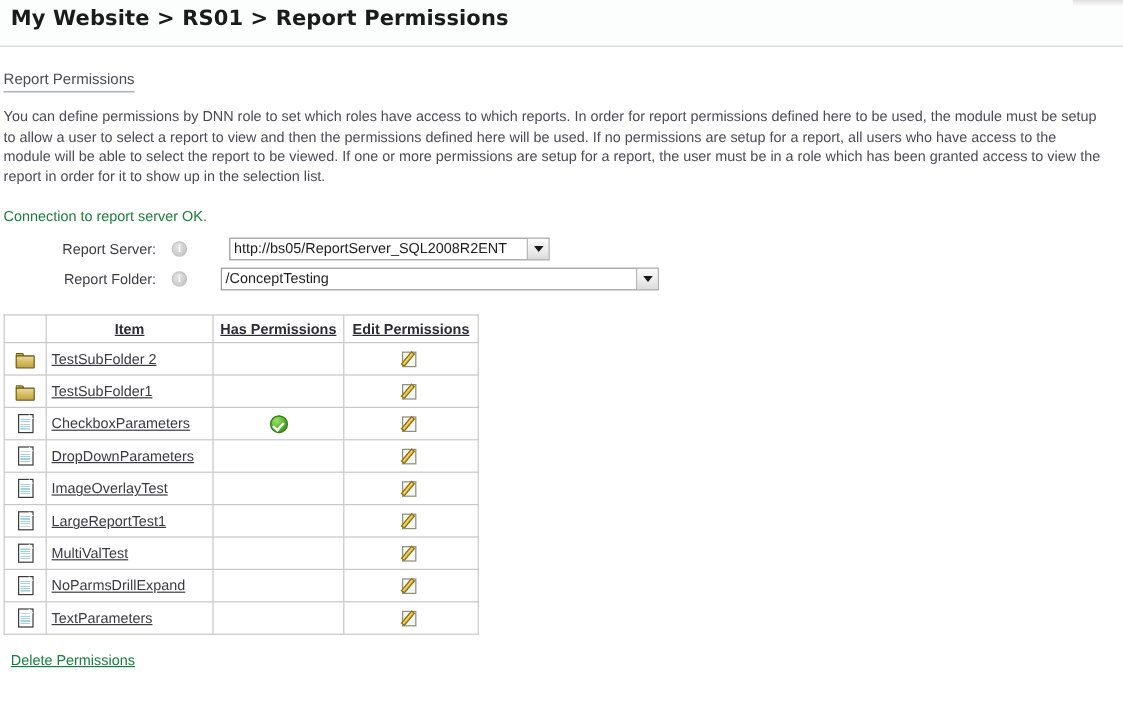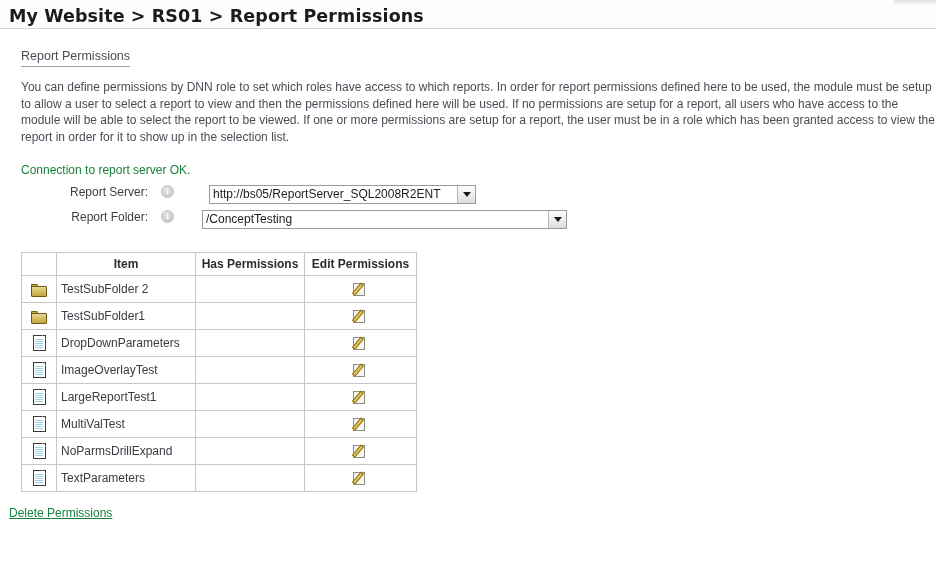--- a/index.html
+++ b/index.html
@@ -13,21 +13,21 @@
     background: #ffffff;
     font-family: "Liberation Sans", sans-serif;
     font-size: 12px;
     color: #333333;
     overflow: hidden;
     position: relative;
   }
 
   
   .page-header {
-    height: 29px;
+    height: 39px;
     box-sizing: border-box;
     padding: 6px 0 0 9px;
     background: #fcfdfd;
     border-bottom: 1px solid #d5d5d5;
     position: relative;
   }
   .breadcrumb {
     font-family: "DejaVu Sans", sans-serif;
     font-size: 17.5px;
     font-weight: bold;
@@ -40,21 +40,21 @@
     top: 0;
     right: 0;
     width: 42px;
     height: 6px;
     background: linear-gradient(to bottom, #d9d9d9 0%, #f3f3f3 60%, #ffffff 100%);
     opacity: 0.85;
   }
 
   
   .content {
-    padding: 0 21px;
+    padding: 0 3px;
   }
 
   .section-title {
     margin-top: 20px;
     display: inline-block;
     font-size: 12.5px;
     color: #4b4b57;
     border-bottom: 1px solid #9aa0ad;
     padding-bottom: 2px;
     line-height: 15px;
@@ -74,20 +74,21 @@
     font-size: 12px;
     color: #18803a;
   }
 
   
   .form-area {
     margin-top: 8px;
   }
   .form-row {
     display: flex;
+    align-items: center;
     height: 25px;
   }
   .form-label {
     width: 133px;
     text-align: right;
     font-size: 12px;
     color: #3c3c44;
     padding-right: 6px;
     box-sizing: border-box;
   }
@@ -152,20 +153,21 @@
     border-collapse: collapse;
     border: 1px solid #b7b7b7;
     background: #ffffff;
   }
   .perm-table th,
   .perm-table td {
     border: 1px solid #c7c7c7;
     font-size: 12px;
     font-weight: normal;
     padding: 0;
+    text-decoration: underline;
   }
   .perm-table th {
     height: 22px;
     color: #2b2b33;
     font-weight: bold;
     text-align: center;
     padding: 0 4px;
     white-space: nowrap;
   }
   .col-icon  { width: 26px; }
@@ -369,20 +371,26 @@
           <td class="cell-edit"><span class="edit-icon"><span class="pad"></span><span class="pencil"></span></span></td>
         </tr>
         <tr>
           <td class="cell-icon"><span class="folder-icon"></span></td>
           <td class="cell-item">TestSubFolder1</td>
           <td class="cell-has"></td>
           <td class="cell-edit"><span class="edit-icon"><span class="pad"></span><span class="pencil"></span></span></td>
         </tr>
         <tr>
           <td class="cell-icon"><span class="page-icon"></span></td>
+          <td class="cell-item">CheckboxParameters</td>
+          <td class="cell-has"><span class="check-icon"></span></td>
+          <td class="cell-edit"><span class="edit-icon"><span class="pad"></span><span class="pencil"></span></span></td>
+        </tr>
+        <tr>
+          <td class="cell-icon"><span class="page-icon"></span></td>
           <td class="cell-item">DropDownParameters</td>
           <td class="cell-has"></td>
           <td class="cell-edit"><span class="edit-icon"><span class="pad"></span><span class="pencil"></span></span></td>
         </tr>
         <tr>
           <td class="cell-icon"><span class="page-icon"></span></td>
           <td class="cell-item">ImageOverlayTest</td>
           <td class="cell-has"></td>
           <td class="cell-edit"><span class="edit-icon"><span class="pad"></span><span class="pencil"></span></span></td>
         </tr>

